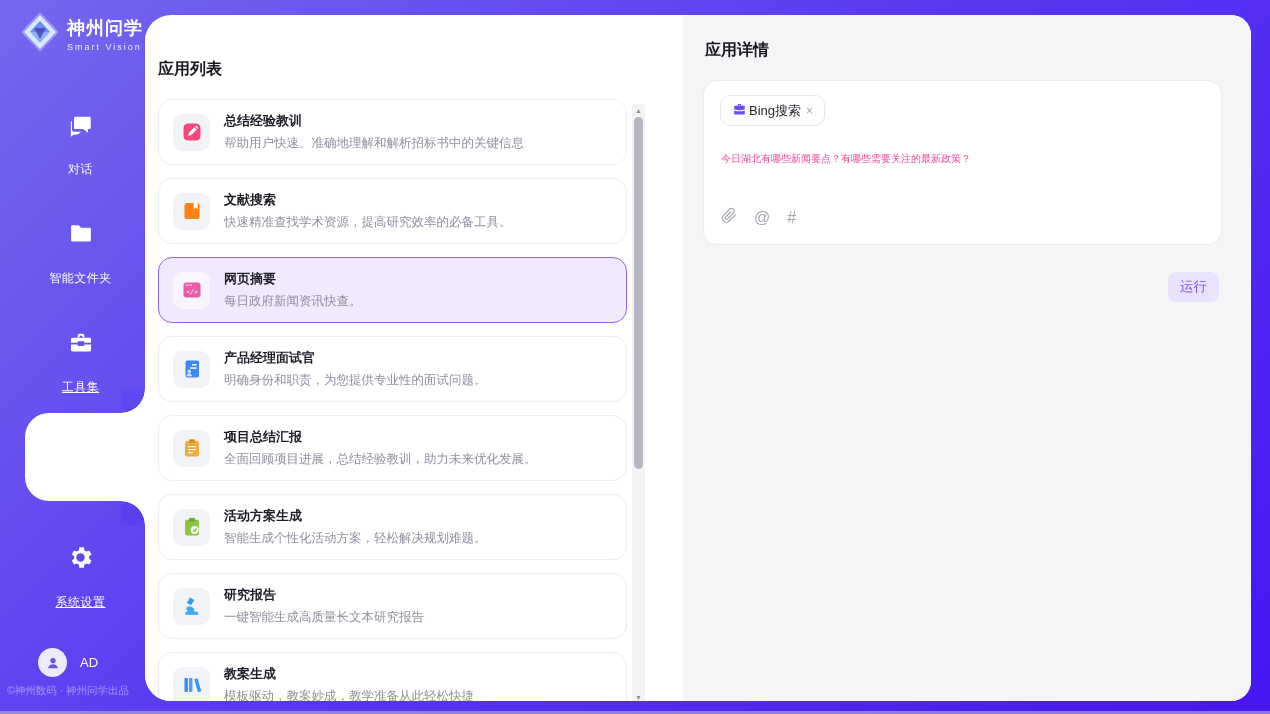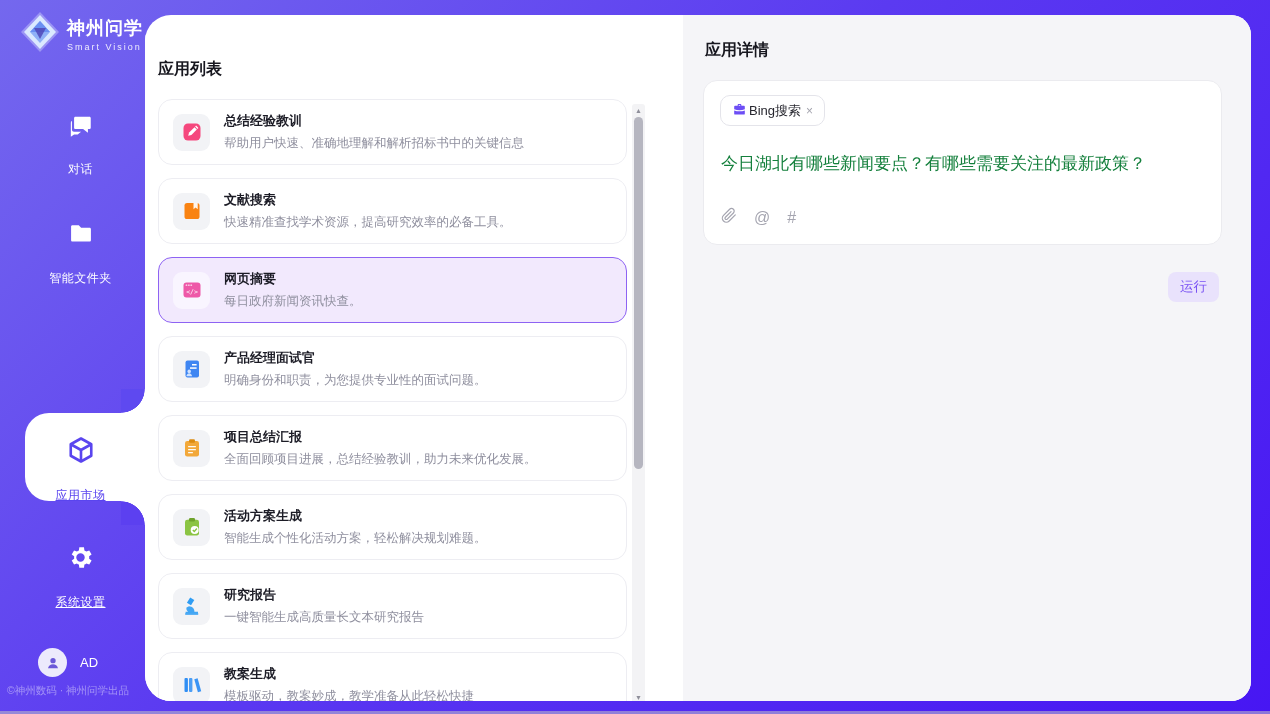--- a/index.html
+++ b/index.html
@@ -57,21 +57,21 @@
               background:#b6b6c0; border-radius:5px; cursor:pointer; }
 
   .detail-pane { flex:1; background:#f5f5f8; position:relative; }
   .detail-pane .pane-title { left:22px; }
   .detail-card { position:absolute; left:20px; top:65px; width:519px; height:165px;
                  background:#fff; border:1px solid #ebebef; border-radius:14px; }
   .tag { position:absolute; left:16px; top:14px; height:31px; display:inline-flex; align-items:center;
          gap:2px; padding:0 11px; background:#fff; border:1px solid #e4e4ea; border-radius:10px;
          font-size:13px; color:#26262e; cursor:pointer; }
   .tag-close { color:#a3a3ad; font-size:12px; margin-left:3px; cursor:pointer; }
-  .query { position:absolute; left:17px; top:71px; right:20px; font-size:17px; color:#15803d; cursor:text; }
+  .query { position:absolute; left:17px; top:71px; right:20px; font-size:10px; color:#ec4899; cursor:text; }
   .attach-row { position:absolute; left:17px; bottom:16px; display:flex; gap:17px; align-items:center; }
   .sym { font-size:16px; color:#a5a5b0; cursor:pointer; }
   .run-btn { position:absolute; right:32px; top:257px; min-width:48px; height:30px; padding:0 12px;
              background:#e9e2fc; color:#7a52f4; font-size:13.5px; border:none; border-radius:8px;
              cursor:pointer; font-family:inherit; }
 
   .bottom-line { position:absolute; left:0; bottom:0; width:100%; height:3px; background:rgba(185,185,200,.6); }
 </style>
 </head>
 <body>
@@ -111,30 +111,31 @@
 
     <div class="nav-item" style="top:220px">
       <span>
         <svg width="28" height="28" viewBox="0 0 24 24" fill="#fff">
           <path d="M3.5 5.6c0-.6.5-1.1 1.1-1.1h5.5l2 2.1h7.3c.6 0 1.1.5 1.1 1.1v9.7c0 .6-.5 1.1-1.1 1.1H4.6c-.6 0-1.1-.5-1.1-1.1z"></path>
         </svg>
       </span>
       <span class="nav-label">智能文件夹</span>
     </div>
 
-
-    <div class="nav-item active" style="top:435px">
-      <span>
-        <svg width="30" height="30" viewBox="0 0 24 24" fill="none" stroke="#5a45ef" stroke-width="2.1" stroke-linejoin="round">
-          <path d="M12 2.8l8.2 4.6v9.2L12 21.2l-8.2-4.6V7.4z"></path>
-          <path d="M3.8 7.4L12 12l8.2-4.6M12 12v9.2"></path>
-        </svg>
-      </span>
-      <span class="nav-label u">应用市场</span>
-    </div>
+    <div class="nav-item" style="top:329px">
+      <span>
+        <svg width="28" height="28" viewBox="0 0 24 24" fill="#fff">
+          <path d="M9.1 7.2V5.6c0-.9.7-1.6 1.6-1.6h2.6c.9 0 1.6.7 1.6 1.6v1.6h-1.7V5.7h-2.4v1.5z"></path>
+          <path d="M3.4 8.6c0-.6.5-1.1 1.1-1.1h15c.6 0 1.1.5 1.1 1.1v3.1h-5.8v-1.2h-5.6v1.2H3.4z"></path>
+          <path d="M3.4 13.2h5.8v1.3h5.6v-1.3h5.8v4.9c0 .6-.5 1.1-1.1 1.1h-15c-.6 0-1.1-.5-1.1-1.1z"></path>
+        </svg>
+      </span>
+      <span class="nav-label u">工具集</span>
+    </div>
+
 
     <div class="nav-item" style="top:543px">
       <span>
         <svg width="29" height="29" viewBox="0 0 24 24" fill="#fff" fill-rule="evenodd">
           <path d="M19.14 12.94a7 7 0 0 0 0-1.88l2.03-1.58-1.92-3.32-2.39.96a7 7 0 0 0-1.63-.94L14.87 3.6h-3.84l-.36 2.58c-.58.24-1.13.55-1.63.94l-2.39-.96-1.92 3.32 2.03 1.58a7 7 0 0 0 0 1.88l-2.03 1.58 1.92 3.32 2.39-.96c.5.39 1.05.7 1.63.94l.36 2.58h3.84l.36-2.58c.58-.24 1.13-.55 1.63-.94l2.39.96 1.92-3.32zM12 15.5a3.5 3.5 0 1 1 0-7 3.5 3.5 0 0 1 0 7z"></path>
         </svg>
       </span>
       <span class="nav-label u">系统设置</span>
     </div>
 

